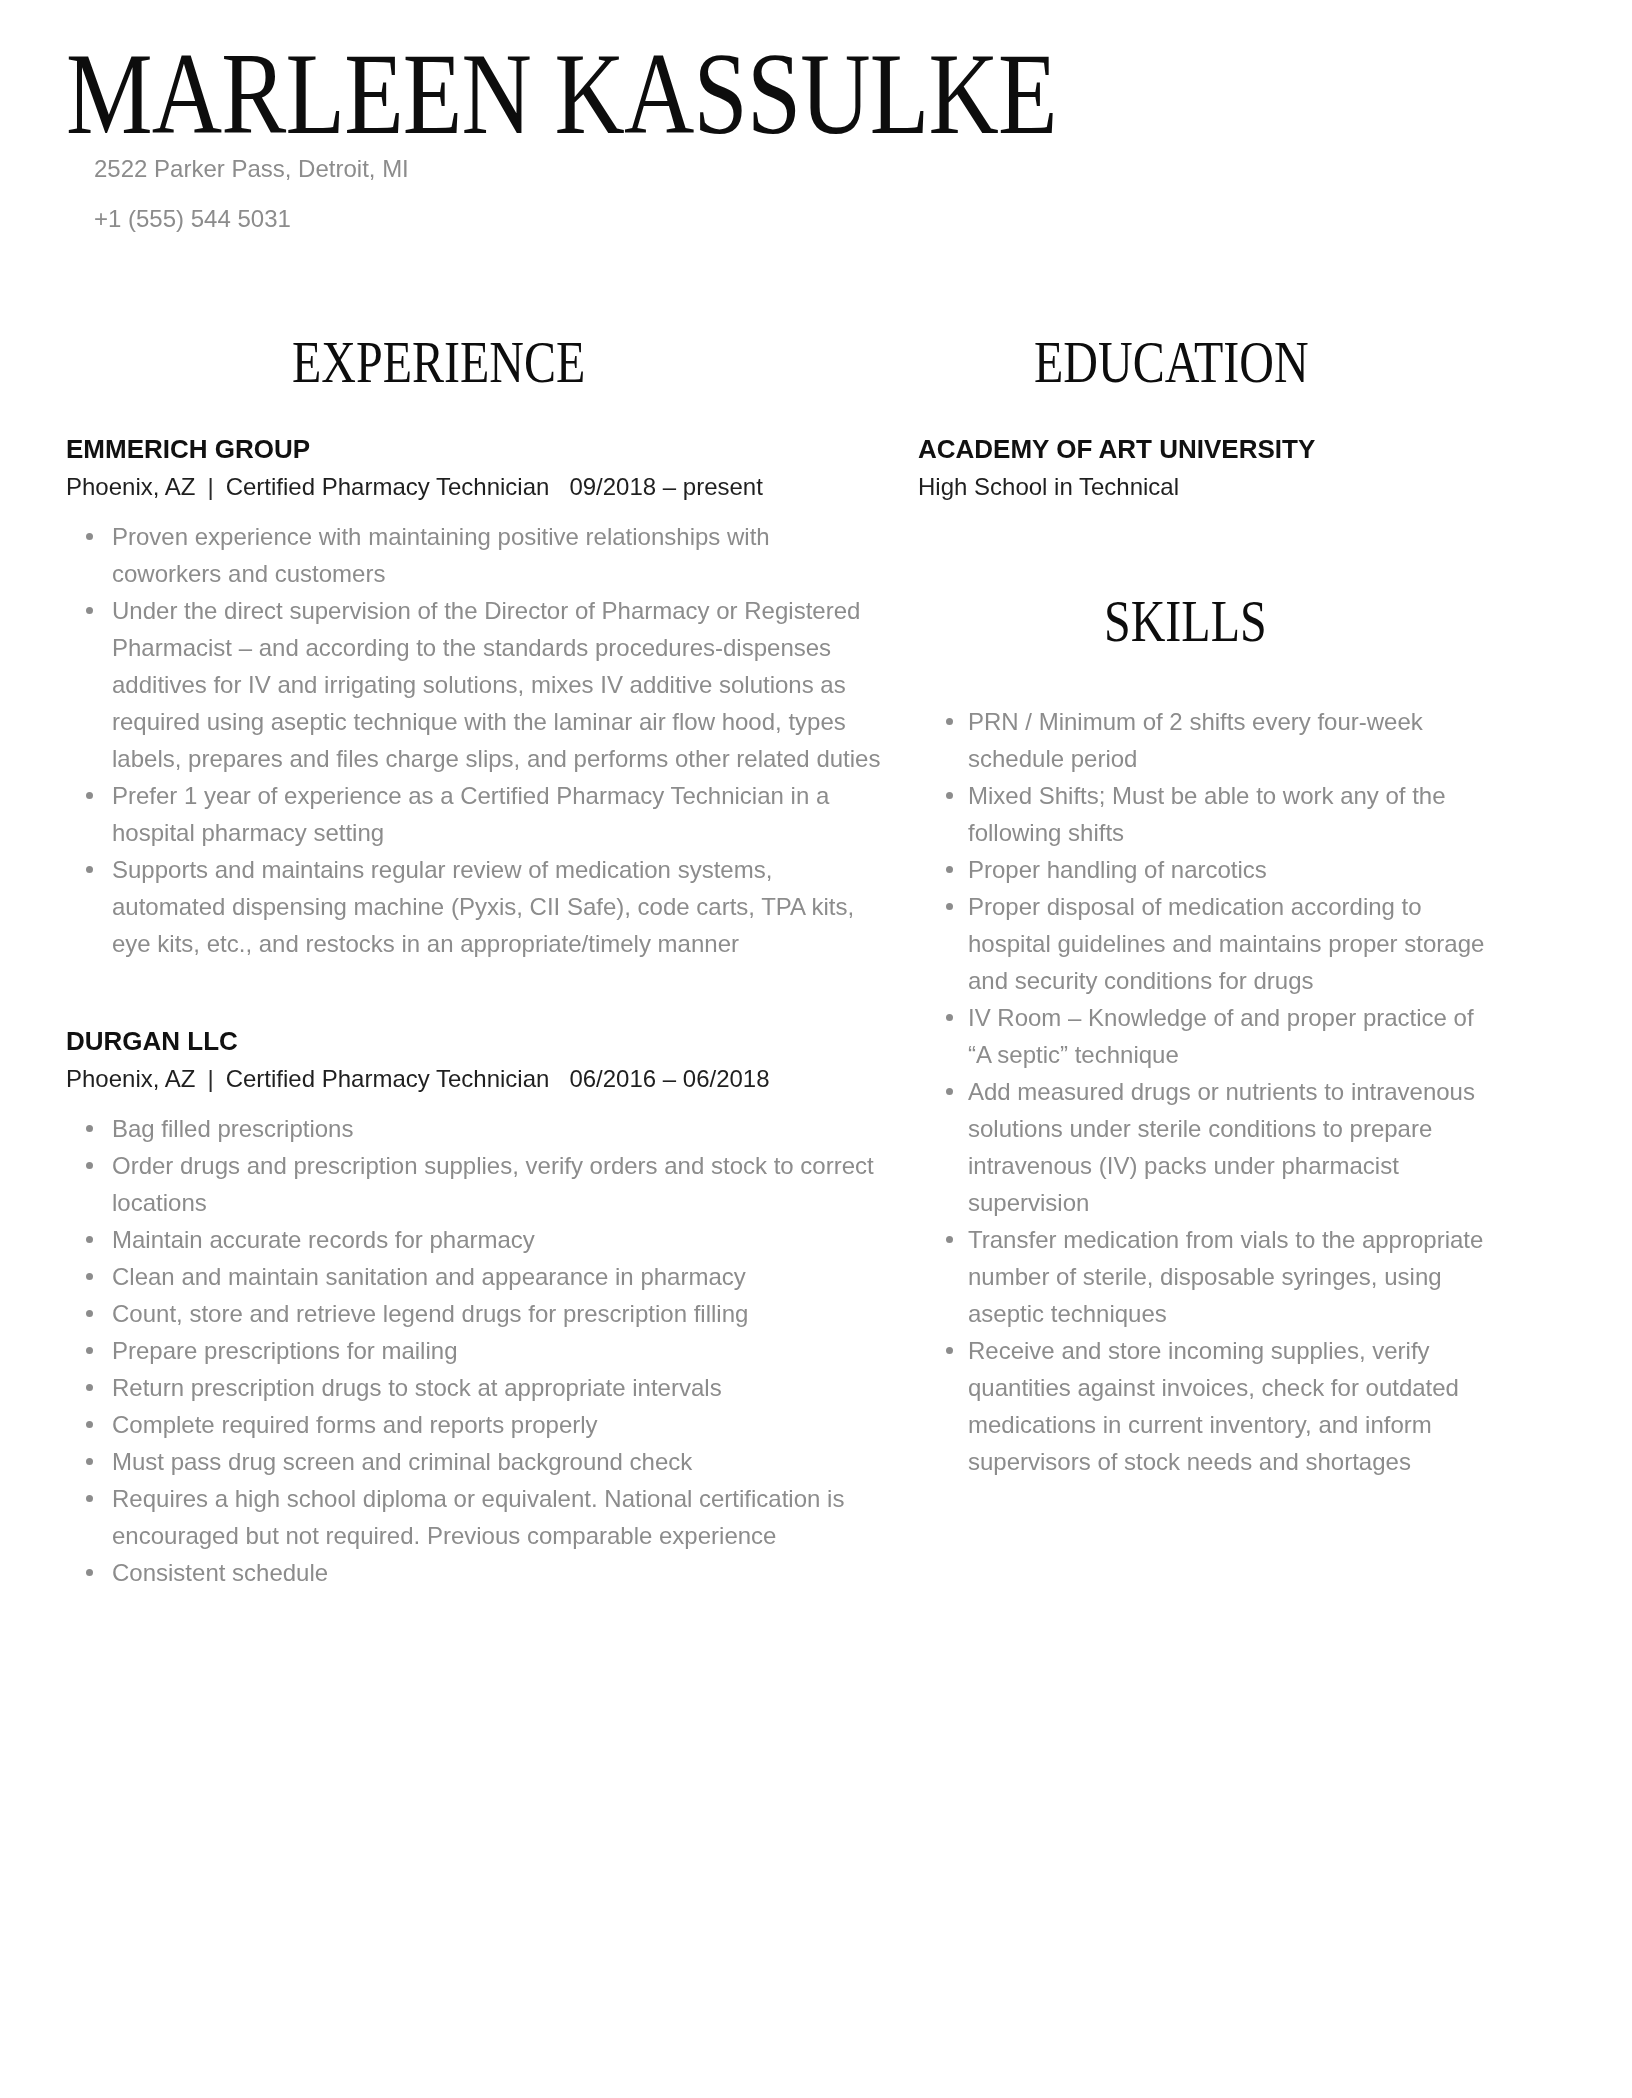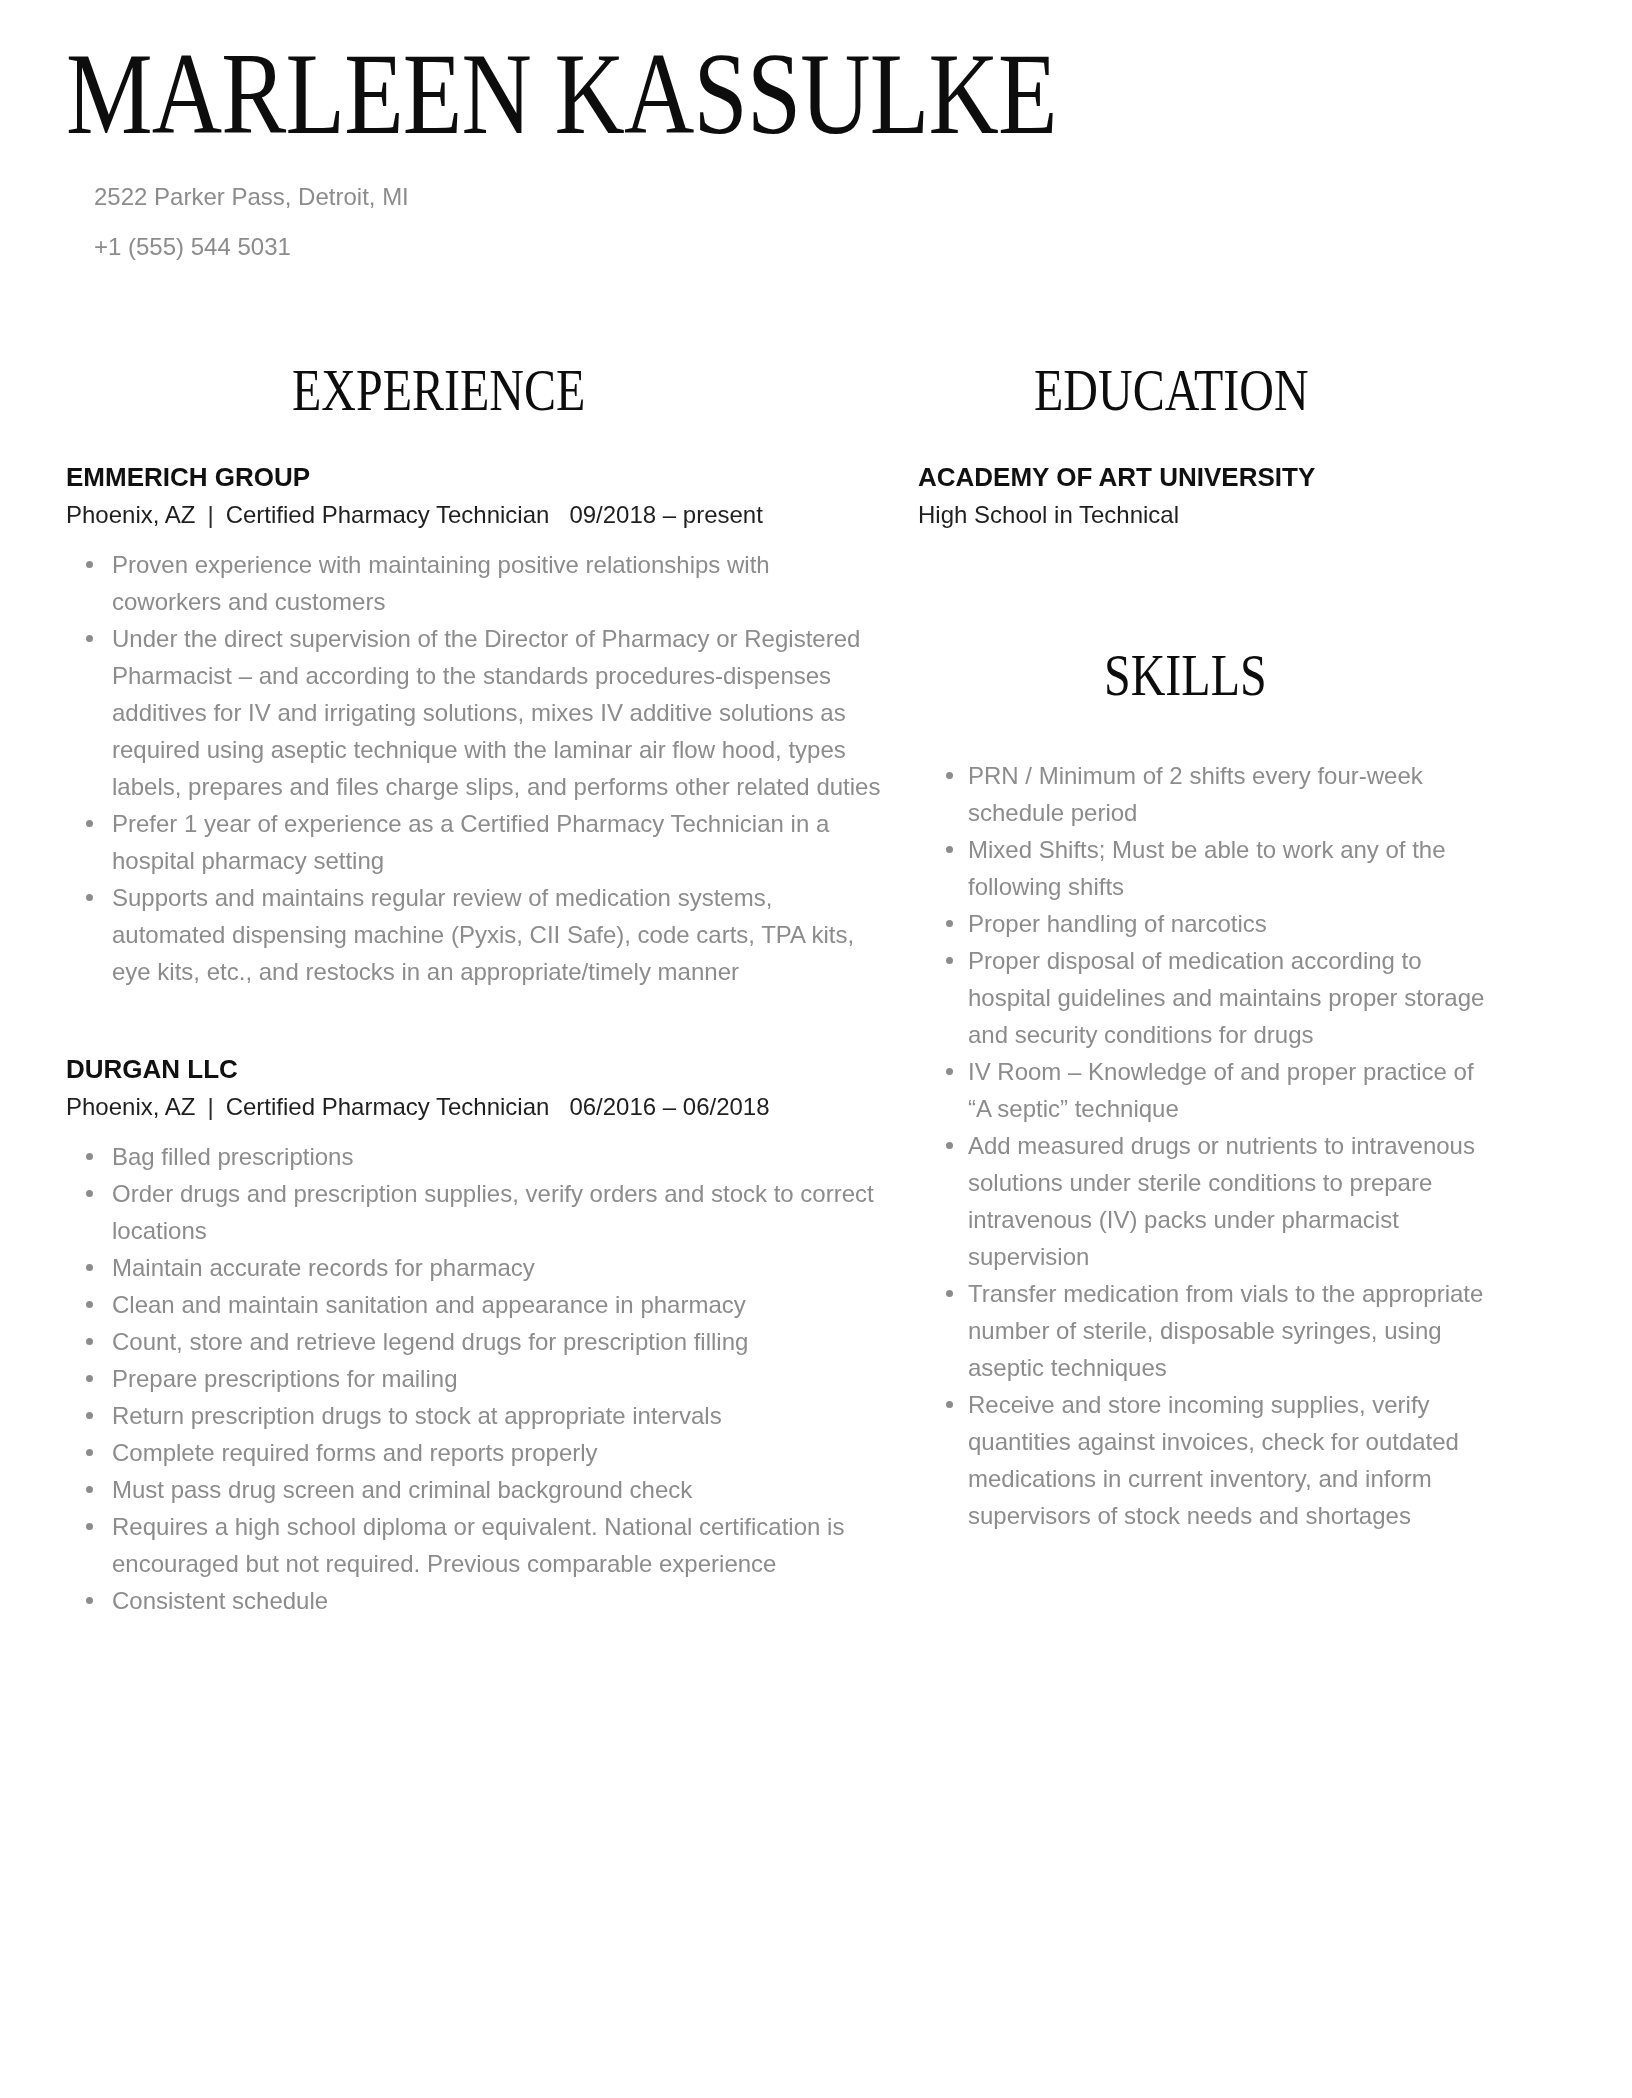--- a/index.html
+++ b/index.html
@@ -29,21 +29,21 @@
     transform: scaleX(0.84);
     transform-origin: left bottom;
     letter-spacing: -1px;
   }
   .contact { padding-left: 28px; }
   .contact-line {
     font-size: 24px;
     color: #8c8c8c;
     line-height: 26px;
   }
-  .contact-line.address { margin-top: 48px; }
+  .contact-line.address { margin-top: 20px; }
   .contact-line.phone   { margin-top: 24px; }
 
   
   .columns {
     display: flex;
     align-items: flex-start;
     margin-top: 100px;
   }
   .col-left  { width: 818px; flex: 0 0 818px; }
   .col-gap   { width: 34px;  flex: 0 0 34px; }
@@ -110,21 +110,21 @@
   }
   .col-right ul.bullets li { padding-left: 50px; }
   .col-right ul.bullets li::before { left: 28px; }
 
   .edu-block { margin-bottom: 0; }
   .degree {
     font-size: 24px;
     line-height: 29px;
     color: #1f1f1f;
   }
-  h2.skills-heading { margin-top: 116px; margin-bottom: 52px; text-decoration: underline; }
+  h2.skills-heading { margin-top: 90px; margin-bottom: 52px; text-decoration: underline; }
 </style>
 </head>
 <body>
 
 <div class="page">
 
   <header>
     <h1 class="name">MARLEEN KASSULKE</h1>
     <div class="contact">
       <div class="contact-line address">2522 Parker Pass, Detroit, MI</div>

